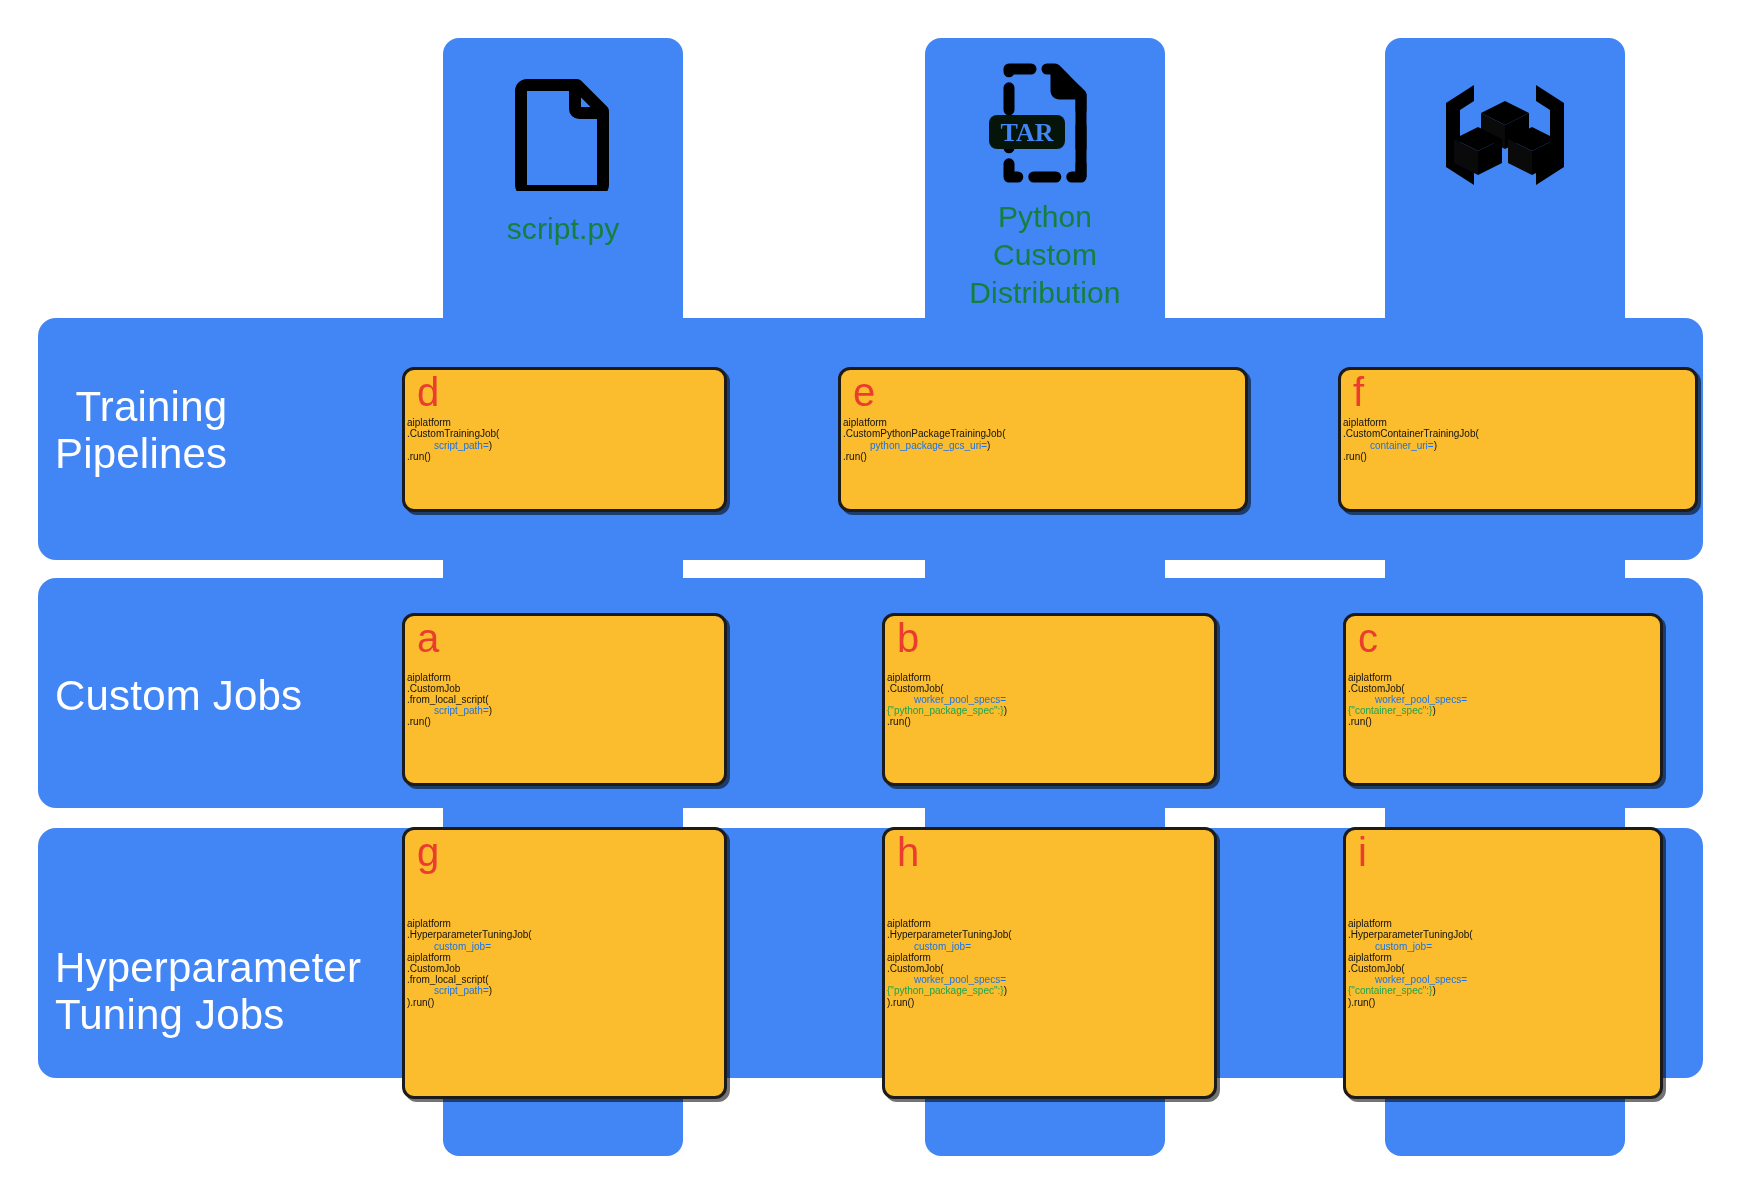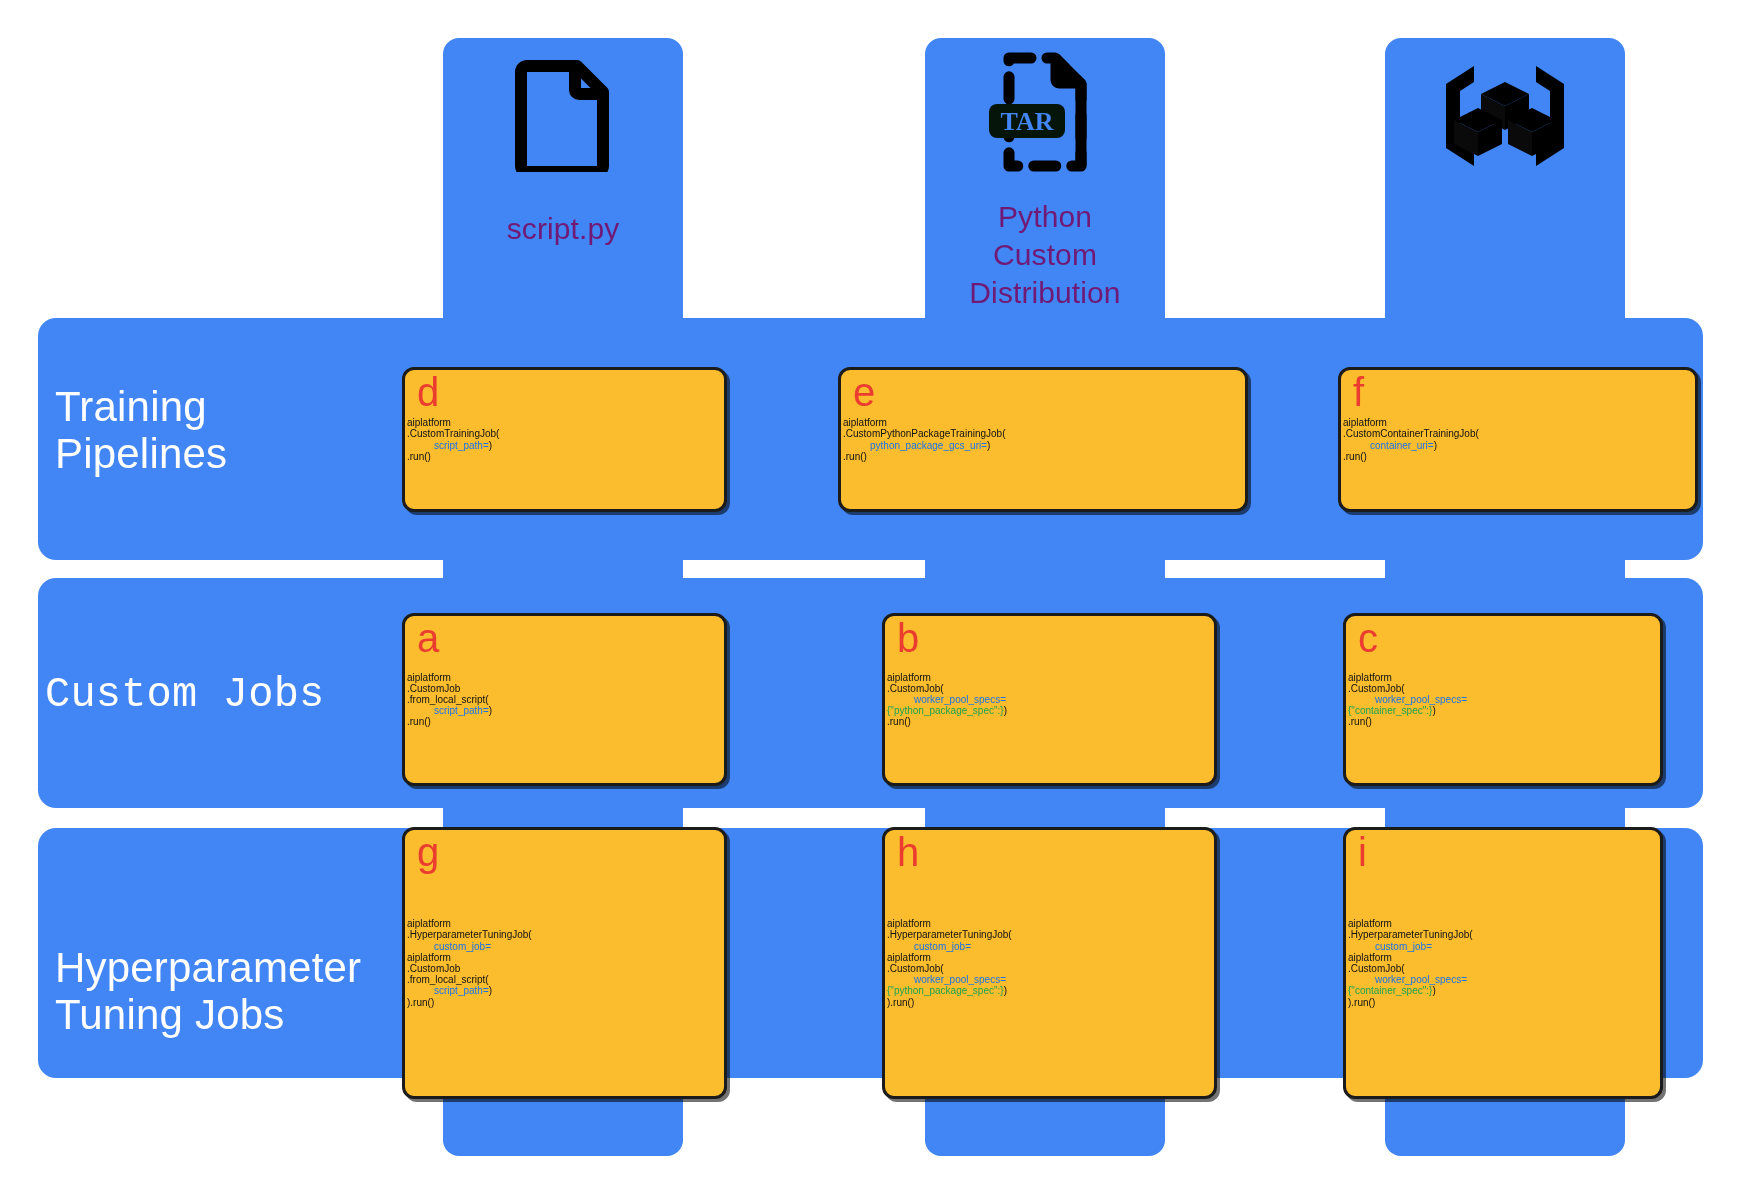--- a/index.html
+++ b/index.html
@@ -40,26 +40,27 @@
   .col-head {
     position: absolute;
     z-index: 4;
     width: 240px;
     text-align: center;
     color: #ffffff;
   }
   .col-head .icon-wrap {
     height: 150px;
     display: flex;
+    align-items: center;
     justify-content: center;
   }
   .col-head .caption {
     font-size: 30px;
     line-height: 1.27;
-    color: #701a75;
+    color: #15803d;
     white-space: pre-line;
     letter-spacing: 0.1px;
   }
 
   
   .row-label {
     position: absolute;
     z-index: 5;
     color: #ffffff;
     font-size: 42px;
@@ -162,23 +163,23 @@
         <path d="M14 60 L38 72 V96 L14 84 Z" fill="#0a0a0a"></path>
         <path d="M62 60 L38 72 V96 L62 84 Z" fill="#000000"></path>
 
         <path d="M92 48 L116 60 L92 72 L68 60 Z" fill="#000000"></path>
         <path d="M68 60 L92 72 V96 L68 84 Z" fill="#0a0a0a"></path>
         <path d="M116 60 L92 72 V96 L116 84 Z" fill="#000000"></path>
       </svg>
     </div>
   </div>
 
-  <div class="row-label" style="left:55px; top:383px;">Training
+  <div class="row-label" style="left:55px; top:383px;text-align:right;">Training
 Pipelines</div>
-  <div class="row-label" style="left:45px; top:672px;font-family:Liberation Mono, monospace;">Custom Jobs</div>
+  <div class="row-label" style="left:55px; top:672px;">Custom Jobs</div>
   <div class="row-label" style="left:55px; top:944px;">Hyperparameter
 Tuning Jobs</div>
 
   <div class="card" style="left:402px; top:367px; width:325px; height:145px;">
     <span class="badge">d</span>
     <div class="code" style="font-size: 10px;">
         <span class="ln"><span class="tk-plain">aiplatform</span></span>
         <span class="ln"><span class="tk-plain">.CustomTrainingJob(</span></span>
         <span class="ln"><span class="tk-param">script_path=</span><span class="tk-plain">)</span></span>
         <span class="ln"><span class="tk-plain">.run()</span></span>

